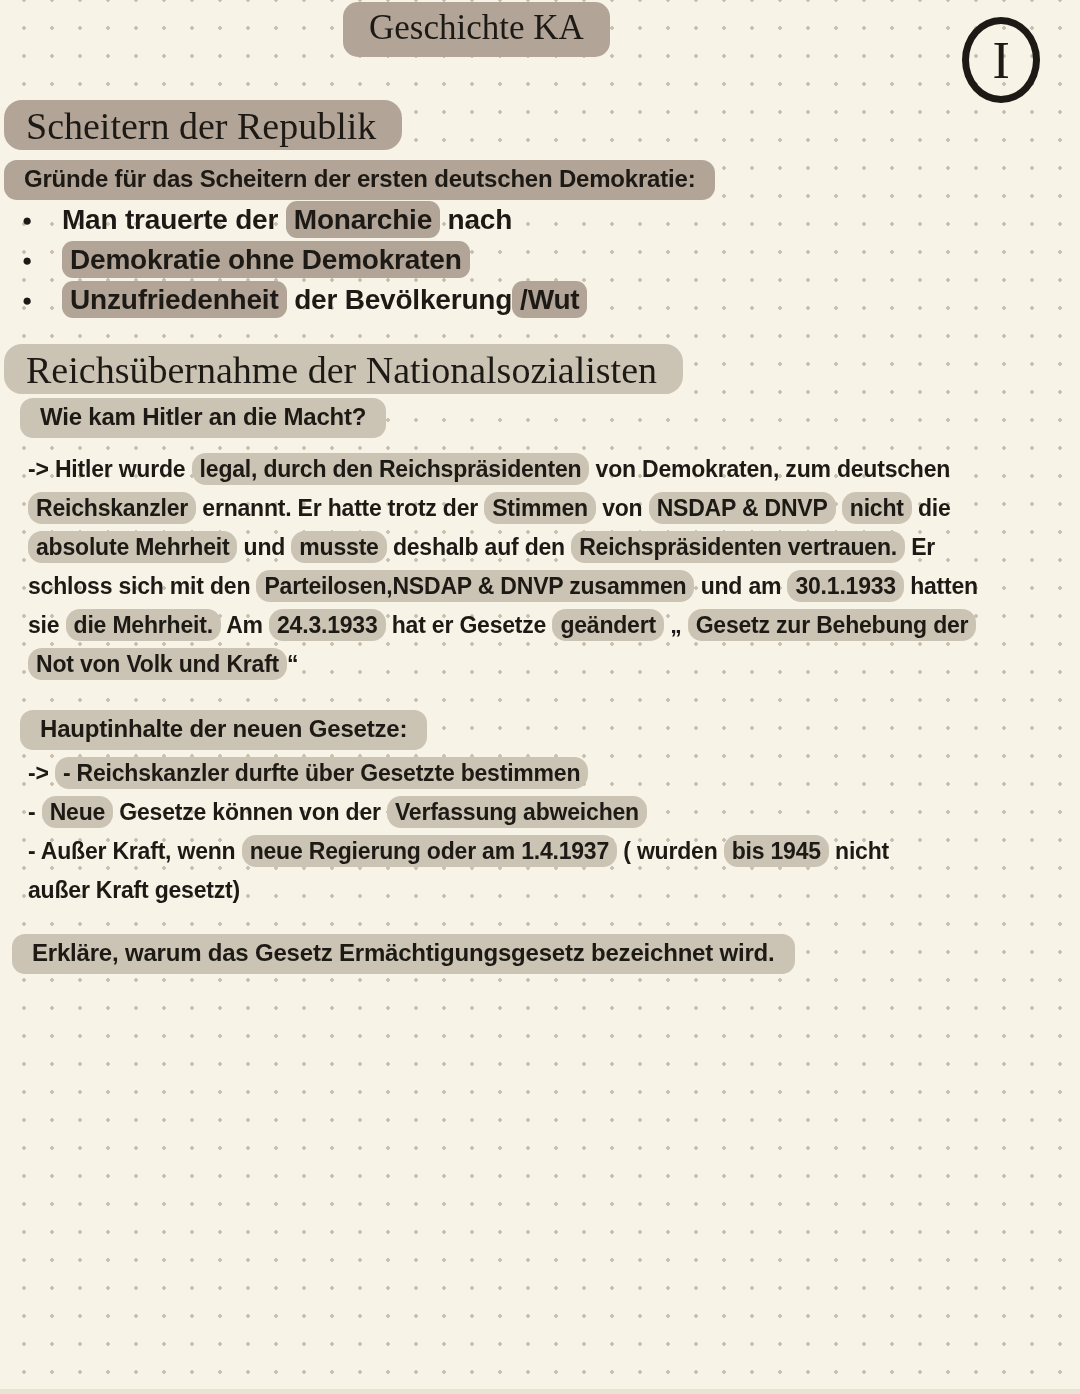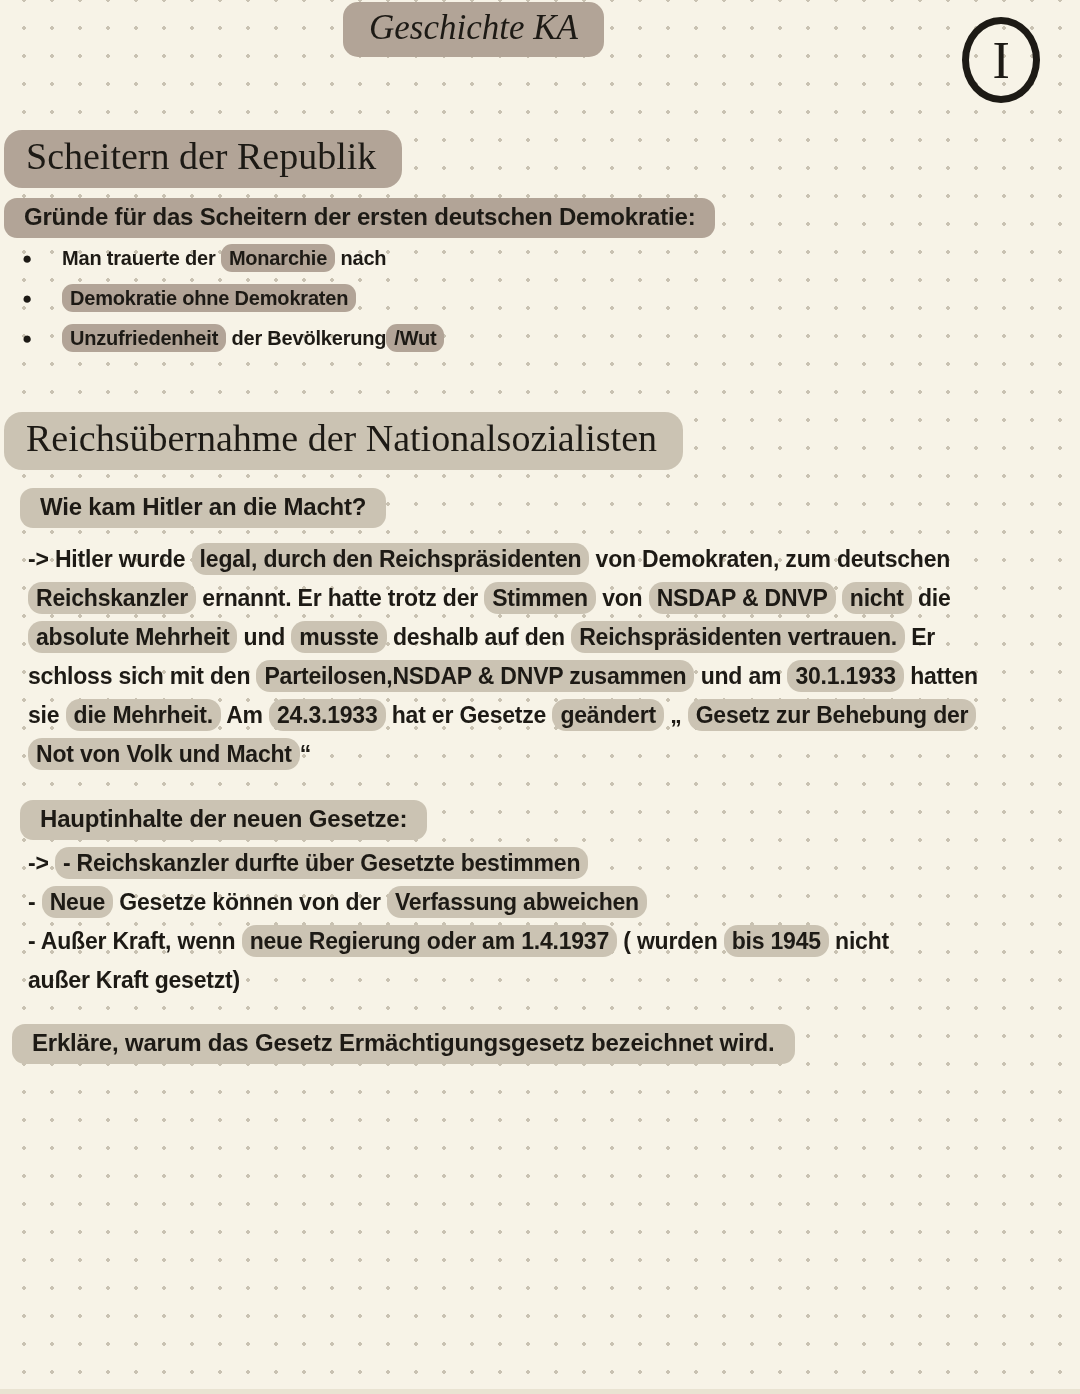--- a/index.html
+++ b/index.html
@@ -23,45 +23,45 @@
     padding: 8px 18px 0 28px;
     font-family: "Liberation Sans", sans-serif;
     color: var(--ink);
     letter-spacing: -0.2px;
   }
   .hl { border-radius: 11px; padding: 3px 8px; box-decoration-break: clone; -webkit-box-decoration-break: clone; }
   .tone-d { background: var(--hl-d); }
   .tone-l { background: var(--hl-l); border-radius: 14px; }
   .serif { font-family: "Liberation Serif", serif; font-weight: 400; letter-spacing: 0; }
 
-  .title-row { height: 58px; font-style: italic; }
+  .title-row { height: 58px; }
   .title-row .hl { font-size: 35px; padding: 6px 26px 10px; border-radius: 15px; margin-left: 315px; }
 
   .block.heading { font-size: 38px; }
   .block.heading .hl { font-family: "Liberation Serif", serif; font-weight: 400; letter-spacing: 0;
-    padding: 4px 26px 10px 22px; border-radius: 18px; margin-left: -24px; display: inline-block; margin-top: 30px; }
+    padding: 4px 26px 2px 22px; border-radius: 18px; margin-left: -24px; display: inline-block; }
 
   .block.label { font-size: 24px; font-weight: bold; }
   .block.label .hl { padding: 5px 20px 7px; border-radius: 13px; display: inline-block; }
   [data-name="label-gruende"] .hl { margin-left: -24px; padding-left: 26px; }
   [data-name="label-erklaere"] .hl { margin-left: -16px; padding-left: 20px; }
   [data-name="label-wie-kam"] .hl, [data-name="label-hauptinhalte"] .hl { margin-left: -8px; }
 
-  .block.bullets { list-style: none; margin: 0; padding: 0; font-size: 20px; font-weight: bold; }
+  .block.bullets { list-style: none; margin: 0; padding: 0; font-size: 28px; font-weight: bold; }
   .block.bullets li { position: relative; padding-left: 34px; line-height: 40px; white-space: pre-wrap; }
   .block.bullets li::before { content: "\25CF"; position: absolute; left: -6px; top: 1px; font-size: 17px; }
 
   .block.para { font-size: 23px; font-weight: bold; }
   .tline { line-height: 39px; white-space: pre-wrap; }
 
   [data-name="heading-scheitern"]       { margin-top: 34px; }
   [data-name="label-gruende"]           { margin-top: 10px; }
   [data-name="bullets-gruende"]         { margin-top: 6px; }
   [data-name="heading-reichsuebernahme"]{ margin-top: 24px; }
-  [data-name="label-wie-kam"]           { margin-top: 18px; }
+  [data-name="label-wie-kam"]           { margin-top: 4px; }
   [data-name="para-hitler"]             { margin-top: 12px; }
   [data-name="label-hauptinhalte"]      { margin-top: 26px; }
   [data-name="para-gesetze"]            { margin-top: 4px; }
   [data-name="label-erklaere"]          { margin-top: 24px; }
   [data-name="para-ermaechtigt"]        { margin-top: 8px; }
 
   .badge {
     position: absolute; top: 17px; right: 40px;
     width: 78px; height: 86px;
     border: 7px solid var(--ink); border-radius: 50%;
@@ -89,21 +89,21 @@
         <li data-name="bullet-item"><span class="hl tone-d" data-name="highlighted-text">Unzufriedenheit</span><span data-name="plain-text"> der Bevölkerung</span><span class="hl tone-d" data-name="highlighted-text">/Wut</span></li>
       </ul>
       <div class="block heading" data-name="heading-reichsuebernahme"><span class="hl tone-l" data-name="heading-reichsuebernahme-text">Reichsübernahme der Nationalsozialisten</span></div>
       <div class="block label" data-name="label-wie-kam"><span class="hl tone-l" data-name="label-wie-kam-text">Wie kam Hitler an die Macht?</span></div>
       <div class="block para" data-name="para-hitler">
         <div class="tline" data-name="text-line"><span data-name="plain-text">-&gt; Hitler wurde </span><span class="hl tone-l" data-name="highlighted-text">legal, durch den Reichspräsidenten</span><span data-name="plain-text"> von Demokraten, zum deutschen</span></div>
         <div class="tline" data-name="text-line"><span class="hl tone-l" data-name="highlighted-text">Reichskanzler</span><span data-name="plain-text"> ernannt. Er hatte trotz der </span><span class="hl tone-l" data-name="highlighted-text">Stimmen</span><span data-name="plain-text"> von </span><span class="hl tone-l" data-name="highlighted-text">NSDAP &amp; DNVP</span><span data-name="plain-text"> </span><span class="hl tone-l" data-name="highlighted-text">nicht</span><span data-name="plain-text"> die</span></div>
         <div class="tline" data-name="text-line"><span class="hl tone-l" data-name="highlighted-text">absolute Mehrheit</span><span data-name="plain-text"> und </span><span class="hl tone-l" data-name="highlighted-text">musste</span><span data-name="plain-text"> deshalb auf den </span><span class="hl tone-l" data-name="highlighted-text">Reichspräsidenten vertrauen.</span><span data-name="plain-text"> Er</span></div>
         <div class="tline" data-name="text-line"><span data-name="plain-text">schloss sich mit den </span><span class="hl tone-l" data-name="highlighted-text">Parteilosen,NSDAP &amp; DNVP zusammen</span><span data-name="plain-text"> und am </span><span class="hl tone-l" data-name="highlighted-text">30.1.1933</span><span data-name="plain-text"> hatten</span></div>
         <div class="tline" data-name="text-line"><span data-name="plain-text">sie </span><span class="hl tone-l" data-name="highlighted-text">die Mehrheit.</span><span data-name="plain-text"> Am </span><span class="hl tone-l" data-name="highlighted-text">24.3.1933</span><span data-name="plain-text"> hat er Gesetze </span><span class="hl tone-l" data-name="highlighted-text">geändert</span><span data-name="plain-text"> „ </span><span class="hl tone-l" data-name="highlighted-text">Gesetz zur Behebung der</span></div>
-        <div class="tline" data-name="text-line"><span class="hl tone-l" data-name="highlighted-text">Not von Volk und Macht</span><span data-name="plain-text">“</span></div>
+        <div class="tline" data-name="text-line"><span class="hl tone-l" data-name="highlighted-text">Not von Volk und Kraft</span><span data-name="plain-text">“</span></div>
       </div>
       <div class="block label" data-name="label-hauptinhalte"><span class="hl tone-l" data-name="label-hauptinhalte-text">Hauptinhalte der neuen Gesetze:</span></div>
       <div class="block para" data-name="para-gesetze">
         <div class="tline" data-name="text-line"><span data-name="plain-text">-&gt; </span><span class="hl tone-l" data-name="highlighted-text">- Reichskanzler durfte über Gesetzte bestimmen</span></div>
         <div class="tline" data-name="text-line"><span data-name="plain-text">- </span><span class="hl tone-l" data-name="highlighted-text">Neue</span><span data-name="plain-text"> Gesetze können von der </span><span class="hl tone-l" data-name="highlighted-text">Verfassung abweichen</span></div>
         <div class="tline" data-name="text-line"><span data-name="plain-text">- Außer Kraft, wenn </span><span class="hl tone-l" data-name="highlighted-text">neue Regierung oder am 1.4.1937</span><span data-name="plain-text"> ( wurden </span><span class="hl tone-l" data-name="highlighted-text">bis 1945</span><span data-name="plain-text"> nicht</span></div>
         <div class="tline" data-name="text-line"><span data-name="plain-text">außer Kraft gesetzt)</span></div>
       </div>
       <div class="block label" data-name="label-erklaere"><span class="hl tone-l" data-name="label-erklaere-text">Erkläre, warum das Gesetz Ermächtigungsgesetz bezeichnet wird.</span></div>
     </div>

